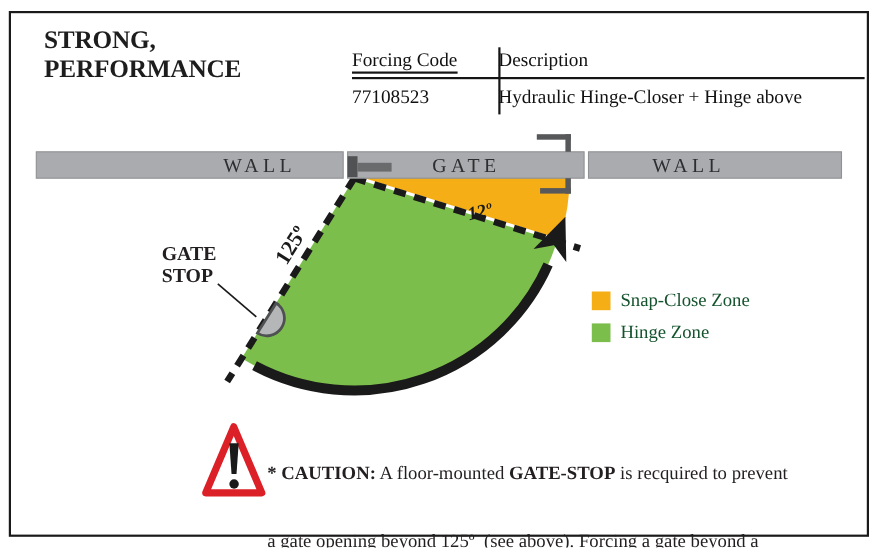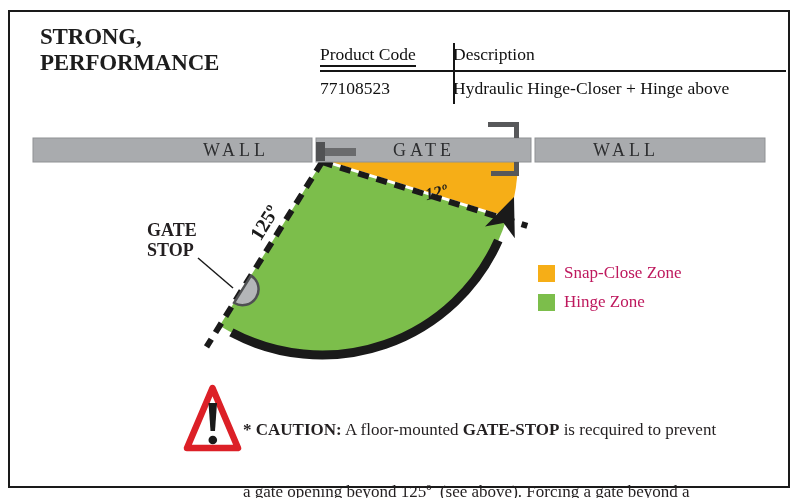--- a/index.html
+++ b/index.html
@@ -16,42 +16,42 @@
   #ptable .c1{width:133px;}
   #ptable .c2{padding-left:0;}
   #ptable .brow{display:flex;padding-top:6px;}
   #pt-divider{position:absolute;left:133px;top:-1px;width:2px;height:61px;background:#151515;}
   
   #diagram{position:absolute;left:0;top:0;}
   
   #legend{position:absolute;left:538px;top:263px;}
   .lrow{display:flex;align-items:center;margin-bottom:9px;}
   .swatch{width:17px;height:17px;margin-right:9px;}
-  .llabel{font-size:17px;color:#be185d;}
+  .llabel{font-size:17px;color:#14532d;}
   
   #caution-text{position:absolute;left:243px;top:379px;font-size:17px;line-height:20.5px;
                 color:#231f20;white-space:pre-wrap;}
   .b{font-weight:bold;}
   #caution-icon{position:absolute;left:178px;top:382px;}
 </style>
 </head>
 <body>
 
 <div id="canvas">
   <div id="frame"></div>
 
   <div id="title">
     <div>STRONG,</div>
     <div>PERFORMANCE</div>
   </div>
 
   <div id="ptable">
     <div class="hrow">
       <div class="c1">
-        <span>Product Code</span>
+        <span>Forcing Code</span>
       </div>
       <div class="c2">Description</div>
     </div>
     <div class="brow">
       <div class="c1">77108523</div>
       <div class="c2">Hydraulic Hinge-Closer + Hinge above</div>
     </div>
     <div id="pt-divider"></div>
   </div>
 

